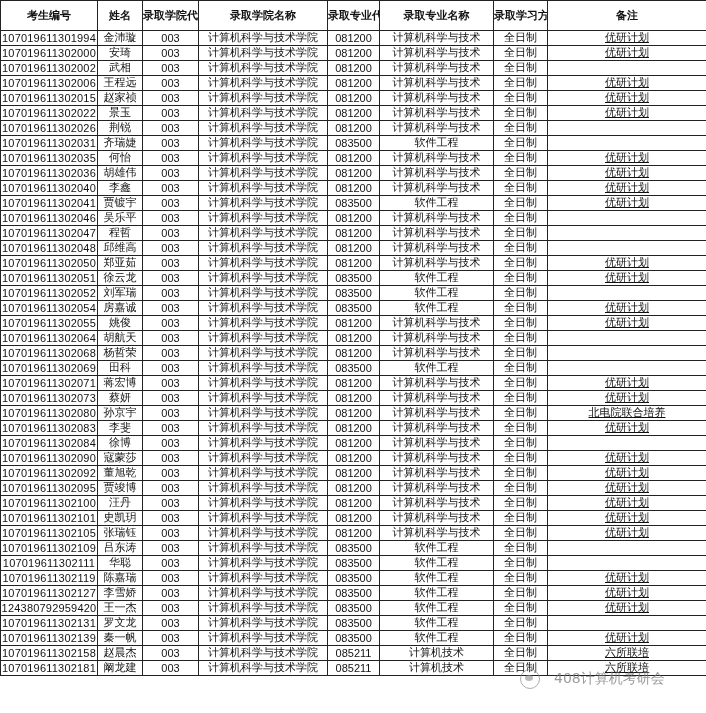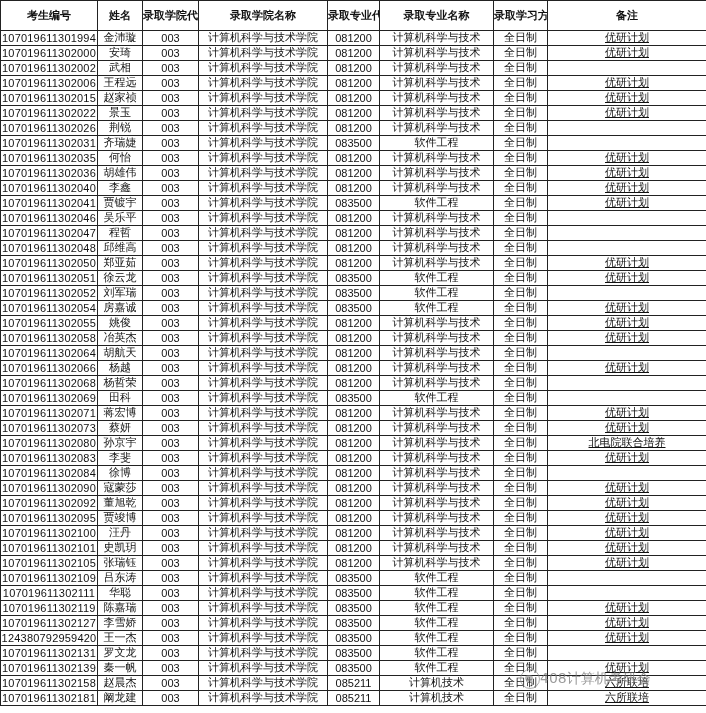--- a/index.html
+++ b/index.html
@@ -36,21 +36,21 @@
   td.c-major { font-size: 12px; }
   td.c-mode { font-size: 12px; }
   td.c-note { font-size: 12px; text-decoration: underline; }
   .watermark {
     position: absolute;
     left: 520px;
     top: 668px;
     height: 22px;
     display: flex;
     align-items: center;
-    gap: 0;
+    gap: 14px;
     color: rgba(120,120,120,0.75);
     font-family: "DejaVu Sans", sans-serif;
     font-size: 14px;
     pointer-events: none;
   }
   .watermark .wm-icon {
     width: 18px; height: 18px; border-radius: 50%;
     border: 1.5px solid rgba(140,140,140,0.7);
     display: inline-block; position: relative;
   }
@@ -281,48 +281,28 @@
         <td class="c-id">107019611302055</td>
         <td class="c-name">姚俊</td>
         <td class="c-code">003</td>
         <td class="c-college">计算机科学与技术学院</td>
         <td class="c-mcode">081200</td>
         <td class="c-major">计算机科学与技术</td>
         <td class="c-mode">全日制</td>
         <td class="c-note">优研计划</td>
       </tr>
       <tr>
-        <td class="c-id">107019611302058</td>
-        <td class="c-name">冶英杰</td>
-        <td class="c-code">003</td>
-        <td class="c-college">计算机科学与技术学院</td>
-        <td class="c-mcode">081200</td>
-        <td class="c-major">计算机科学与技术</td>
-        <td class="c-mode">全日制</td>
-        <td class="c-note">优研计划</td>
-      </tr>
-      <tr>
         <td class="c-id">107019611302064</td>
         <td class="c-name">胡航天</td>
         <td class="c-code">003</td>
         <td class="c-college">计算机科学与技术学院</td>
         <td class="c-mcode">081200</td>
         <td class="c-major">计算机科学与技术</td>
         <td class="c-mode">全日制</td>
         <td class="c-note"></td>
-      </tr>
-      <tr>
-        <td class="c-id">107019611302066</td>
-        <td class="c-name">杨越</td>
-        <td class="c-code">003</td>
-        <td class="c-college">计算机科学与技术学院</td>
-        <td class="c-mcode">081200</td>
-        <td class="c-major">计算机科学与技术</td>
-        <td class="c-mode">全日制</td>
-        <td class="c-note">优研计划</td>
       </tr>
       <tr>
         <td class="c-id">107019611302068</td>
         <td class="c-name">杨哲荣</td>
         <td class="c-code">003</td>
         <td class="c-college">计算机科学与技术学院</td>
         <td class="c-mcode">081200</td>
         <td class="c-major">计算机科学与技术</td>
         <td class="c-mode">全日制</td>
         <td class="c-note"></td>

